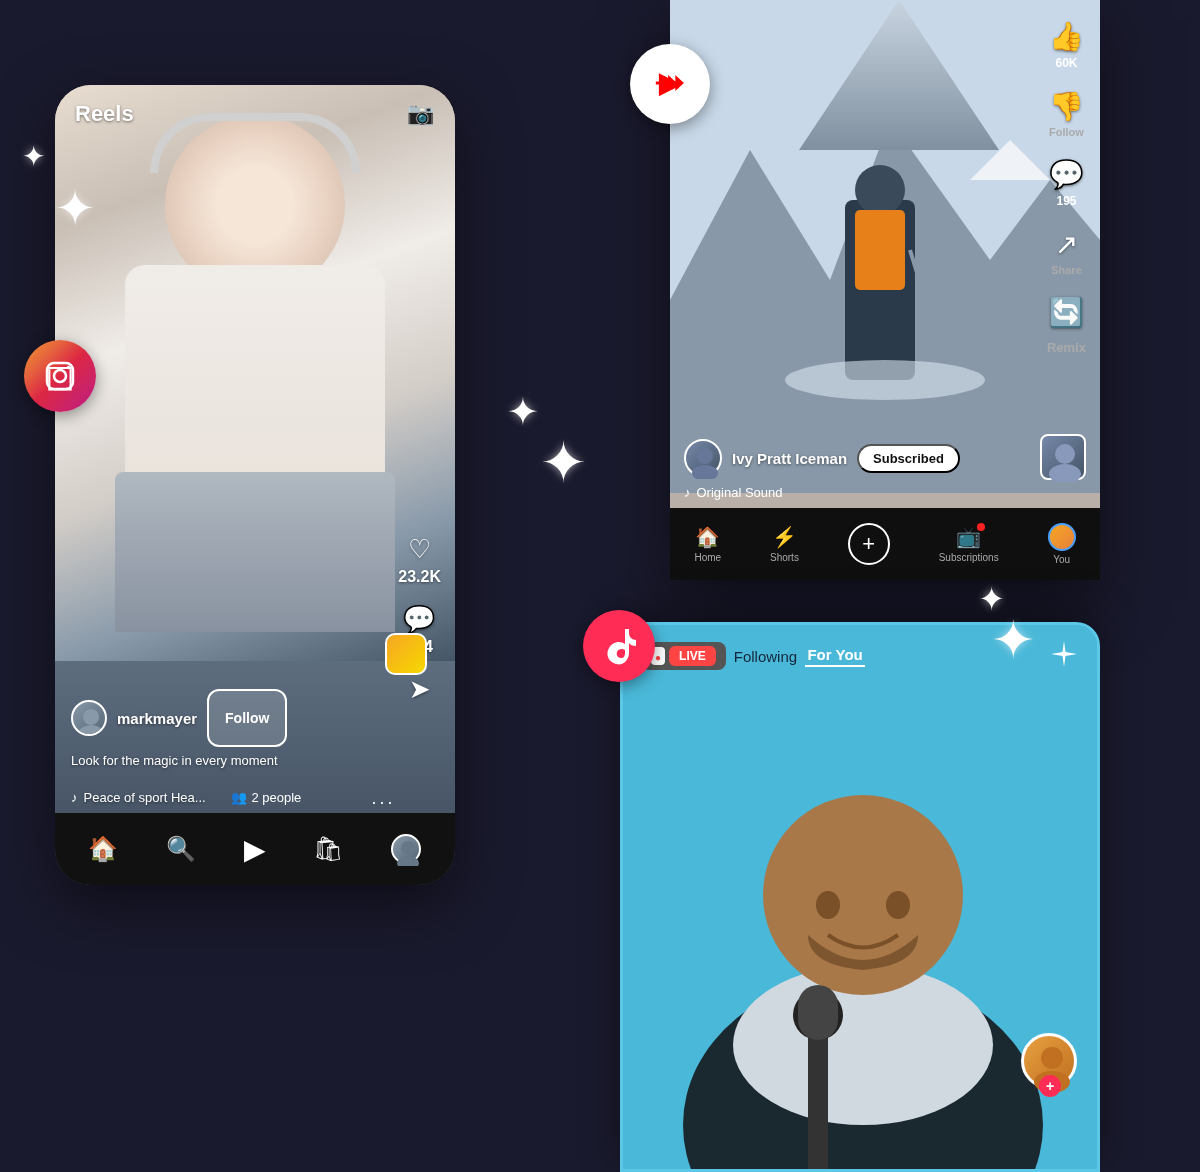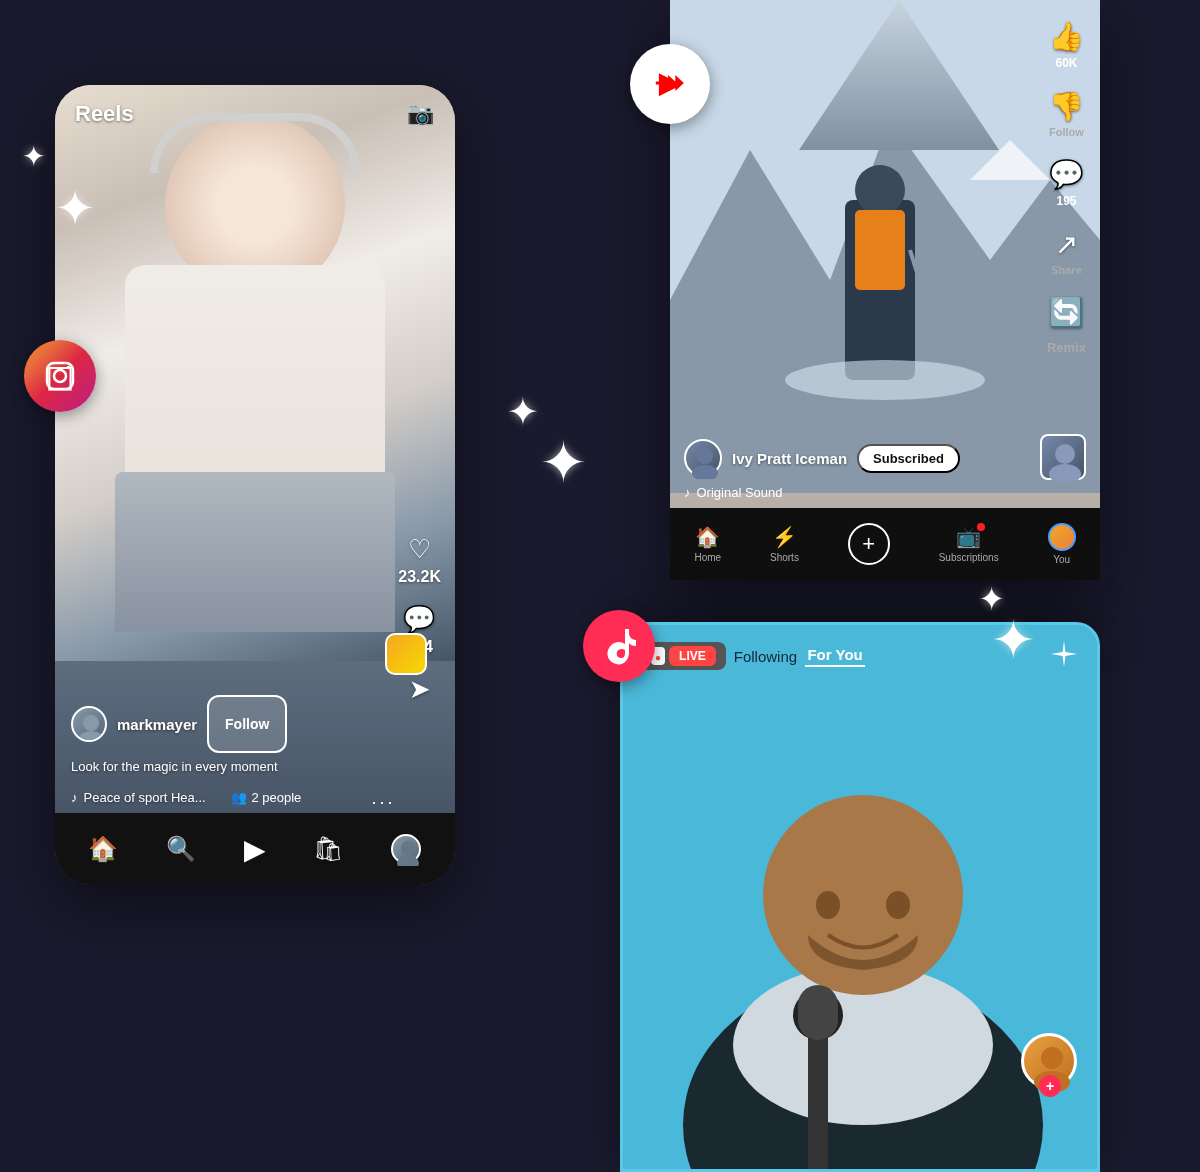--- a/index.html
+++ b/index.html
@@ -195,21 +195,21 @@
       font-size: 14px;
       font-weight: 700;
       padding: 19px 16px;
       border-radius: 12px;
       text-align: center;
     }
 
     .ig-description {
       color: white;
       font-size: 13px;
-      margin-bottom: 16px;
+      margin-bottom: 22px;
       text-shadow: 0 1px 3px rgba(0,0,0,0.5);
     }
 
     .ig-music-row {
       display: flex;
       align-items: center;
       gap: 6px;
     }
 
     .ig-music-note {

